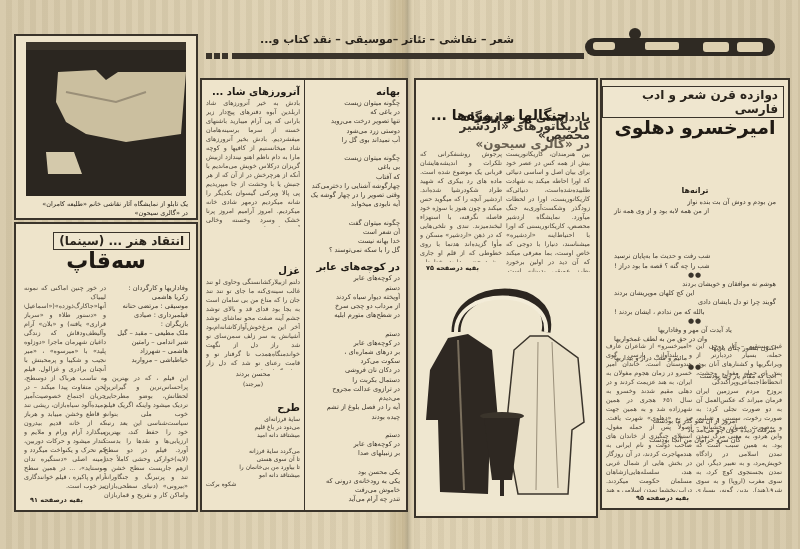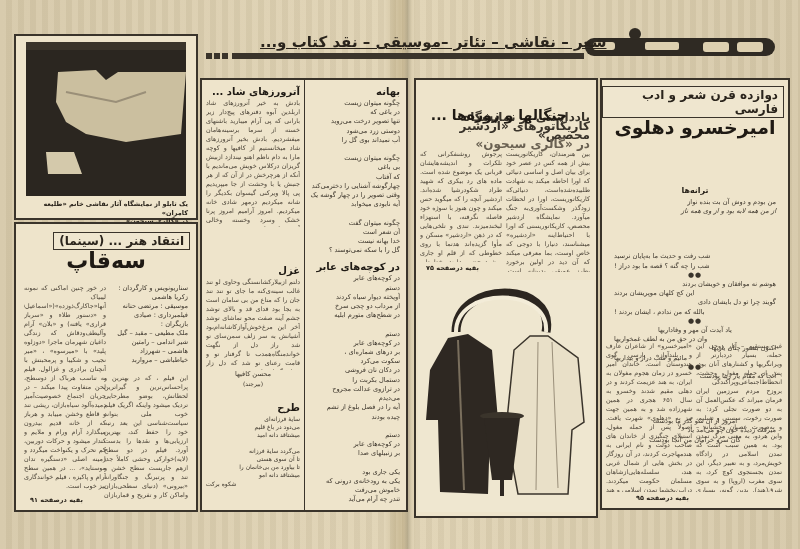--- a/index.html
+++ b/index.html
@@ -2,21 +2,21 @@
 <html><head>
 <meta charset="utf-8">
 <style>
   html,body{margin:0;padding:0;}
   body{width:800px;height:549px;overflow:hidden;background:#d9ccae;font-family:"DejaVu Sans",sans-serif;direction:rtl;}
   .spread{position:relative;width:800px;height:549px;background:
     repeating-linear-gradient(90deg,rgba(255,255,255,0.06) 0 6px,rgba(0,0,0,0.03) 6px 12px),
     linear-gradient(90deg,#d6c8a8 0%,#e0d3b4 48%,#c9b993 50%,#e0d3b4 52%,#d6c8a8 100%);}
   .gutter{position:absolute;left:404px;top:0;width:8px;height:549px;background:linear-gradient(90deg,rgba(0,0,0,0.0),rgba(0,0,0,0.12),rgba(0,0,0,0));}
   .logo{position:absolute;left:585px;top:28px;width:190px;height:36px;}
-  .subtitle{position:absolute;left:260px;top:33px;font-size:15px;font-weight:bold;color:#2a241c;white-space:nowrap;text-decoration:underline;}
+  .subtitle{position:absolute;left:260px;top:33px;font-size:11px;font-weight:bold;color:#2a241c;white-space:nowrap;}
   .rule{position:absolute;left:232px;top:53px;width:352px;height:6px;background:#3a342b;}
   .sq{position:absolute;top:53px;width:6px;height:6px;background:#3a342b;}
   .box{position:absolute;border:2px solid #3a342b;background:#eee4cb;box-sizing:border-box;}
   .inner{position:absolute;border:1px solid #3a342b;box-sizing:border-box;}
   .tag{display:inline-block;border:1px solid #3a342b;padding:1px 5px;font-size:12px;font-weight:bold;color:#2a241c;background:#efe6cf;}
   .h1{font-weight:bold;color:#1f1a14;text-align:center;}
   .txt{font-size:6.4px;line-height:9px;color:#4a4236;text-align:justify;}
   .poem{font-size:6.6px;line-height:9.2px;color:#3d362c;}
   .ptitle{font-size:10px;font-weight:bold;color:#1f1a14;margin:2px 0;}
   .cont{font-size:6.5px;font-weight:bold;color:#2a241c;}
@@ -44,21 +44,21 @@
   <div class="sq" style="left:222px"></div>
 
   <div class="box" style="left:600px;top:78px;width:190px;height:432px;">
     <div style="position:absolute;right:4px;top:6px;">
       <span class="tag">دوازده قرن شعر و ادب فارسی</span>
     </div>
     <div class="h1" style="position:absolute;left:0;right:0;top:36px;font-size:19px;">امیرخسرو دهلوی</div>
     <div style="position:absolute;left:0;right:0;top:106px;text-align:center;font-size:8px;font-weight:bold;color:#2a241c;">ترانه‌ها</div>
     <div class="poem" id="amir-stanzas" style="position:absolute;right:12px;left:12px;top:118px;">
         <div style="text-align: right;">من بودم و دوش آن بت بنده نواز</div>
-        <div style="text-align: right; font-style: italic;">از من همه لابه بود و از وی همه ناز</div>
+        <div style="text-align: left;">از من همه لابه بود و از وی همه ناز</div>
         <div style="text-align: left; margin-top: 36px;">شب رفت و حدیث ما به‌پایان نرسید</div>
         <div style="text-align: left;">شب را چه گنه ؟ قصه ما بود دراز !</div>
         <div class="dots">●●</div>
         <div style="text-align: right;">هوشم نه موافقان و خویشان بردند</div>
         <div style="text-align: left;">این کج کلهان موپریشان بردند</div>
         <div style="text-align: right;">گویند چرا تو دل بایشان دادی</div>
         <div style="text-align: left;">بالله که من ندادم ، ایشان بردند !</div>
         <div class="dots">●●</div>
         <div style="text-align: center;">یاد آیدت آن مهر و وفاداریها</div>
         <div style="text-align: left;">وان در حق من به لطف غمخواریها</div>
@@ -139,34 +139,34 @@
           <div>دستمال بکربت را</div>
           <div>در ترازوی عدالت مجروح</div>
           <div>می‌دیدم</div>
           <div>آیه را در فصل بلوغ از تشم</div>
           <div>چیده بودند</div>
           <div>&nbsp;</div>
           <div>دستم</div>
           <div>در کوچه‌های عابر</div>
           <div>بر زنبیلهای صدا</div>
           <div>&nbsp;</div>
-          <div>یکی جاری بود</div>
+          <div>یکی محسن بود</div>
           <div>یکی به رودخانه‌ی درونی که</div>
           <div>خاموش می‌رفت</div>
           <div>تندر چه آرام می‌آید</div>
         </div>
 
     </div>
     <div class="col" style="left:4px;width:94px;top:4px;height:420px;">
       <div class="ptitle">آترورزهای شاد ...</div>
       <div class="txt" style="height:128px;overflow:hidden;">بادش به خیر آترورزهای شاد اربلدین آبوه دفترهای پیچ‌دار زیر بارانی که پی آرام میبارید باشتهای خسته از سرما برسینه‌هامان میفشردیم. بادش بخیر آترورزهای شاد میخانستیم از کافیها و کوچه ما‌را به دام ناظم اهتو نیندازد ازبیش گریزان درکلاس خویش می‌ماندیم با آنکه از هرچرخش در از آن که از هر جنبش یا با وحشت از جا میپریدیم پی پالا ویرکنی گیسوان بکدیگر را شانه میکردیم درمهر شادی خانه میکردیم. امروز آرامیم امروز پرتا خشک وسرد وخسته وخالی آترورزهای شاد</div>
       <div style="height:36px;"></div>
       <div class="ptitle">غزل</div>
       <div class="txt" style="height:92px;overflow:hidden;">دلتم ازبیلار‌کشانستگی وحاوی لو تند غالب سینه‌ی‌کته ما جای تو تند تند جان را که متاع من بی سامان است به بجا بود فدای قد و بالای توشد جشم آینه صفت محو تماشای توشد آخر این مرغ‌خوش‌آواز‌کاشانه‌ام‌بود آشیانش به سر زلف سمن‌سای تو شد راز دل از نگهت خواندمنگاه‌همدب تا گرفتار تو و قامت رعنای تو شد که دل زار ستایشگر اعضای تو شد</div>
-      <div class="poem" style="text-align:center;">محسن کافیها</div>
+      <div class="poem" style="text-align:center;">محسن بردند</div>
       <div class="poem" style="text-align:center;font-size:6px;">(بیرجند)</div>
       <div class="ptitle" style="margin-top:14px;">طرح</div>
       <div class="poem" id="tarh" style="font-size:6px;line-height:8px;">
           <div>سایهٔ فرزانه‌ای</div>
           <div>می‌دود در باغ قلیم</div>
           <div>میشتاقد دانه امید</div>
           <div>&nbsp;</div>
           <div>می‌گردد سایهٔ فرزانه</div>
           <div>تا آن سوی هستی</div>
           <div>تا بیاورد من بی‌خانمان را</div>
@@ -177,33 +177,33 @@
   </div>
 
   <div class="box" style="left:14px;top:34px;width:184px;height:186px;">
     <svg style="position:absolute;left:10px;top:6px;width:160px;height:154px;" viewBox="0 0 160 154">
       <rect width="160" height="154" fill="#2b2620"></rect>
       <path d="M32 30 L70 28 L80 38 L92 30 L160 30 L155 92 L100 100 L60 92 L40 80 L30 60 Z" fill="#cbbf9f"></path>
       <path d="M20 110 L48 110 L56 132 L22 132 Z" fill="#d4c9ab"></path>
       <path d="M40 50 L90 60 L120 50" stroke="#9a8f78" stroke-width="2" fill="none"></path>
       <rect x="0" y="0" width="160" height="8" fill="#3a342b"></rect>
     </svg>
-    <div style="position:absolute;right:8px;left:8px;top:164px;font-size:6.5px;font-weight:bold;color:#2a241c;line-height:8.5px;">
+    <div style="position:absolute;right:8px;left:8px;top:164px;font-size:6.5px;font-weight:normal;color:#2a241c;line-height:8.5px;">
       <div>یک تابلو از نمایشگاه آثار نقاشی خانم «طلیعه کامران»</div>
       <div>در «گالری سیحون»</div>
     </div>
   </div>
 
   <div class="box" style="left:14px;top:222px;width:184px;height:290px;">
     <div style="position:absolute;right:6px;top:6px;">
       <span class="tag">انتقاد هنر ... (سینما)</span>
     </div>
     <div class="h1" style="position:absolute;left:0;right:0;top:24px;font-size:22px;">سه‌قاپ</div>
     <div class="poem" id="credits" style="position:absolute;right:8px;width:84px;top:60px;font-size:6.6px;line-height:9px;">
-        <div>سناریونویس و کارگردان :</div>
+        <div>وفاداریها و کارگردان :</div>
         <div>زکریا هاشمی</div>
         <div>موسیقی : مرتضی حنانه</div>
         <div>فیلمبرداری : صیادی</div>
         <div>بازیگران :</div>
         <div>ملک مطیعی – مقبد – گیل</div>
         <div>شیر اندامی – رامتین</div>
         <div>هاشمی – شهرزاد</div>
         <div>خیاطباشی – مرواربد</div>
       </div>
     <div class="txt col" style="right:8px;width:84px;top:150px;height:126px;">این فیلم ، که در بهترین و پراحساس‌ترین و گیراترین لحظاتش، بوضو مطرحایی تردیک میشود واینکه اگریک فیلم خوب ملی بتواند سیاست‌شناسی این بعد رتبه خود را حفظ کند، بهترین ارزیابی‌ها و نقدها را بدست آورد. فیلم در دو سطح (لایه)خوارکی وحشی کاملاً جدا ازهم جاریست سطح خشن و تند و پرتبرنگ و جنگاورانه «بیرونی» (دنیای سطحی‌بازان واماکن کار و تفریح و قماربازان با آدم‌های</div>

